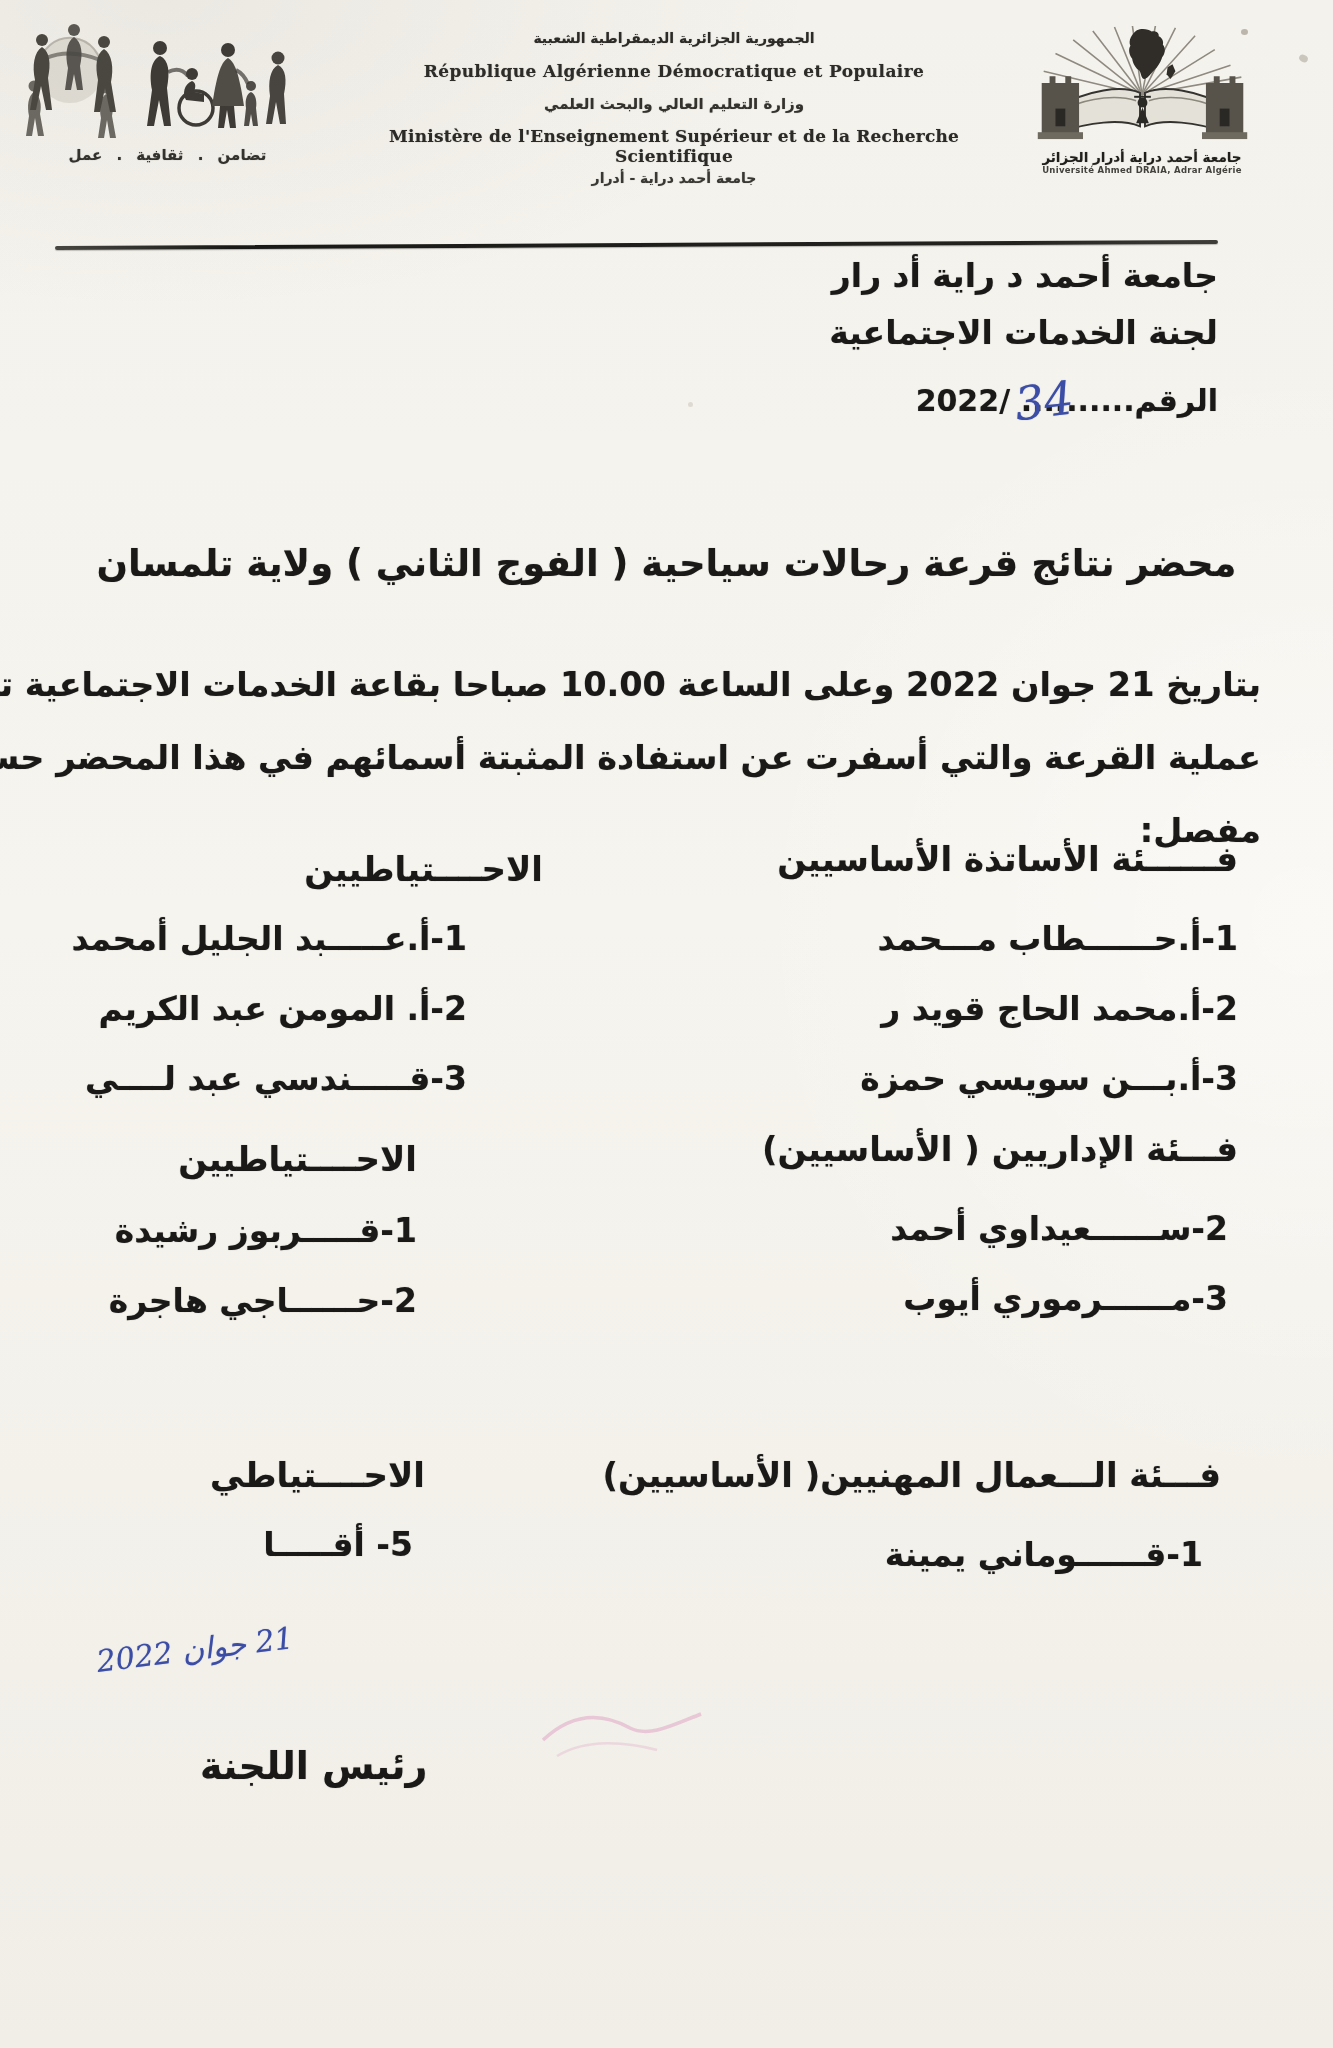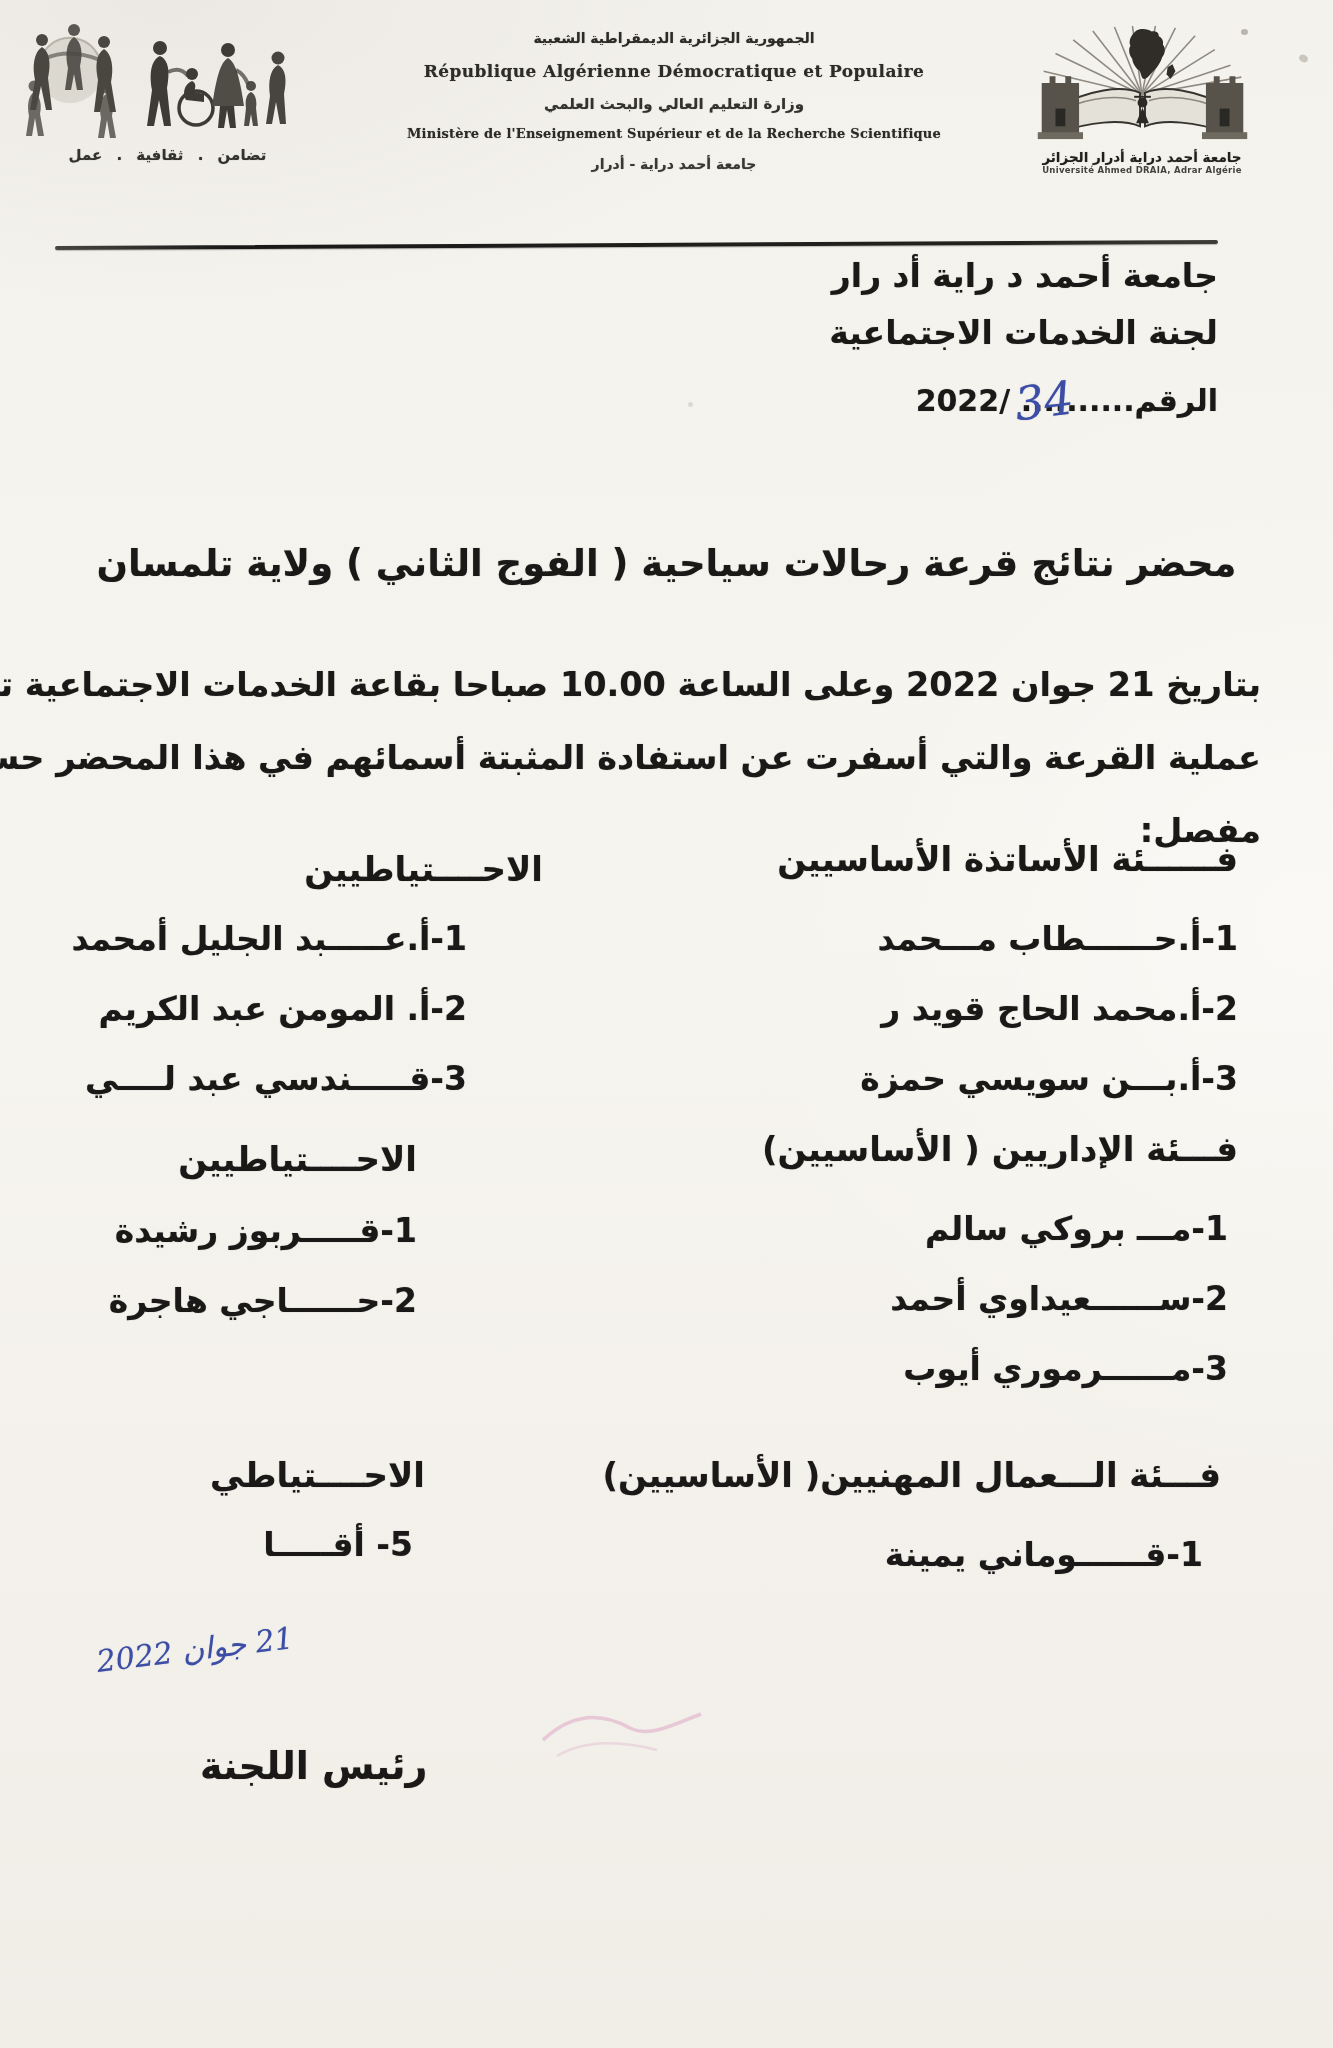--- a/index.html
+++ b/index.html
@@ -14,21 +14,21 @@
   .ink{text-shadow:0 0 1px rgba(25,24,22,.42);}
   .ar{direction:rtl;}
   
   .left-logo{position:absolute;left:8px;top:16px;width:292px;}
   .left-logo-caption{margin-top:2px;width:235px;margin-left:42px;text-align:center;
     font-size:15px;font-weight:700;color:#34322d;word-spacing:9px;}
   .head-center{position:absolute;left:338px;top:30px;width:672px;text-align:center;}
   .hc-ar-1{font-size:14px;font-weight:700;color:#2d2b27;margin-bottom:15px;}
   .hc-fr-1{font-family:"DejaVu Serif",serif;font-size:17px;font-weight:700;color:#2e2c29;letter-spacing:.4px;margin-bottom:14px;}
   .hc-ar-2{font-size:15px;font-weight:700;color:#34322d;margin-bottom:13px;}
-  .hc-fr-2{font-family:"DejaVu Serif",serif;font-size:13px;font-weight:700;color:#2c2a27;letter-spacing:.2px;margin-bottom:15px;}
+  .hc-fr-2{font-family:"DejaVu Serif",serif;font-size:17px;font-weight:700;color:#2c2a27;letter-spacing:.2px;margin-bottom:4px;}
   .hc-ar-3{font-size:14px;font-weight:700;color:#3a3833;}
   .right-logo{position:absolute;left:1028px;top:26px;width:228px;text-align:center;}
   .right-logo-caption-ar{font-size:13.5px;font-weight:700;color:#201f1c;margin-top:1px;}
   .right-logo-caption-fr{font-size:8.5px;font-weight:700;color:#44423d;letter-spacing:.3px;}
   
   .divider{position:absolute;left:55px;top:243px;width:1163px;height:4px;border-radius:2px;
     background:linear-gradient(90deg,#474641,#191917 15%,#23221f 82%,#3e3d39);
     transform:rotate(-.3deg);box-shadow:0 1px 1px rgba(0,0,0,.22);}
   
   .lh{position:absolute;right:115px;direction:rtl;text-align:right;font-weight:700;}
@@ -185,21 +185,20 @@
     <div class="items">
       <div class="cat-item ink">1-أ.عـــــبد الجليل أمحمد</div>
       <div class="cat-item ink">2-أ. المومن عبد الكريم</div>
       <div class="cat-item ink">3-قـــــندسي عبد لــــي</div>
     </div>
   </div>
 
   <div class="col s2-main">
     <div class="cat-header ink">فـــئة الإداريين ( الأساسيين)</div>
     <div class="items">
-      <div class="cat-item ink">1-مـــ بروكي سالم</div>
       <div class="cat-item ink">2-ســــــعيداوي أحمد</div>
       <div class="cat-item ink">3-مــــــرموري أيوب</div>
     </div>
   </div>
   <div class="col s2-res">
     <div class="cat-header ink">الاحــــتياطيين</div>
     <div class="items">
       <div class="cat-item ink">1-قـــــربوز رشيدة</div>
       <div class="cat-item ink">2-حــــــاجي هاجرة</div>
     </div>

